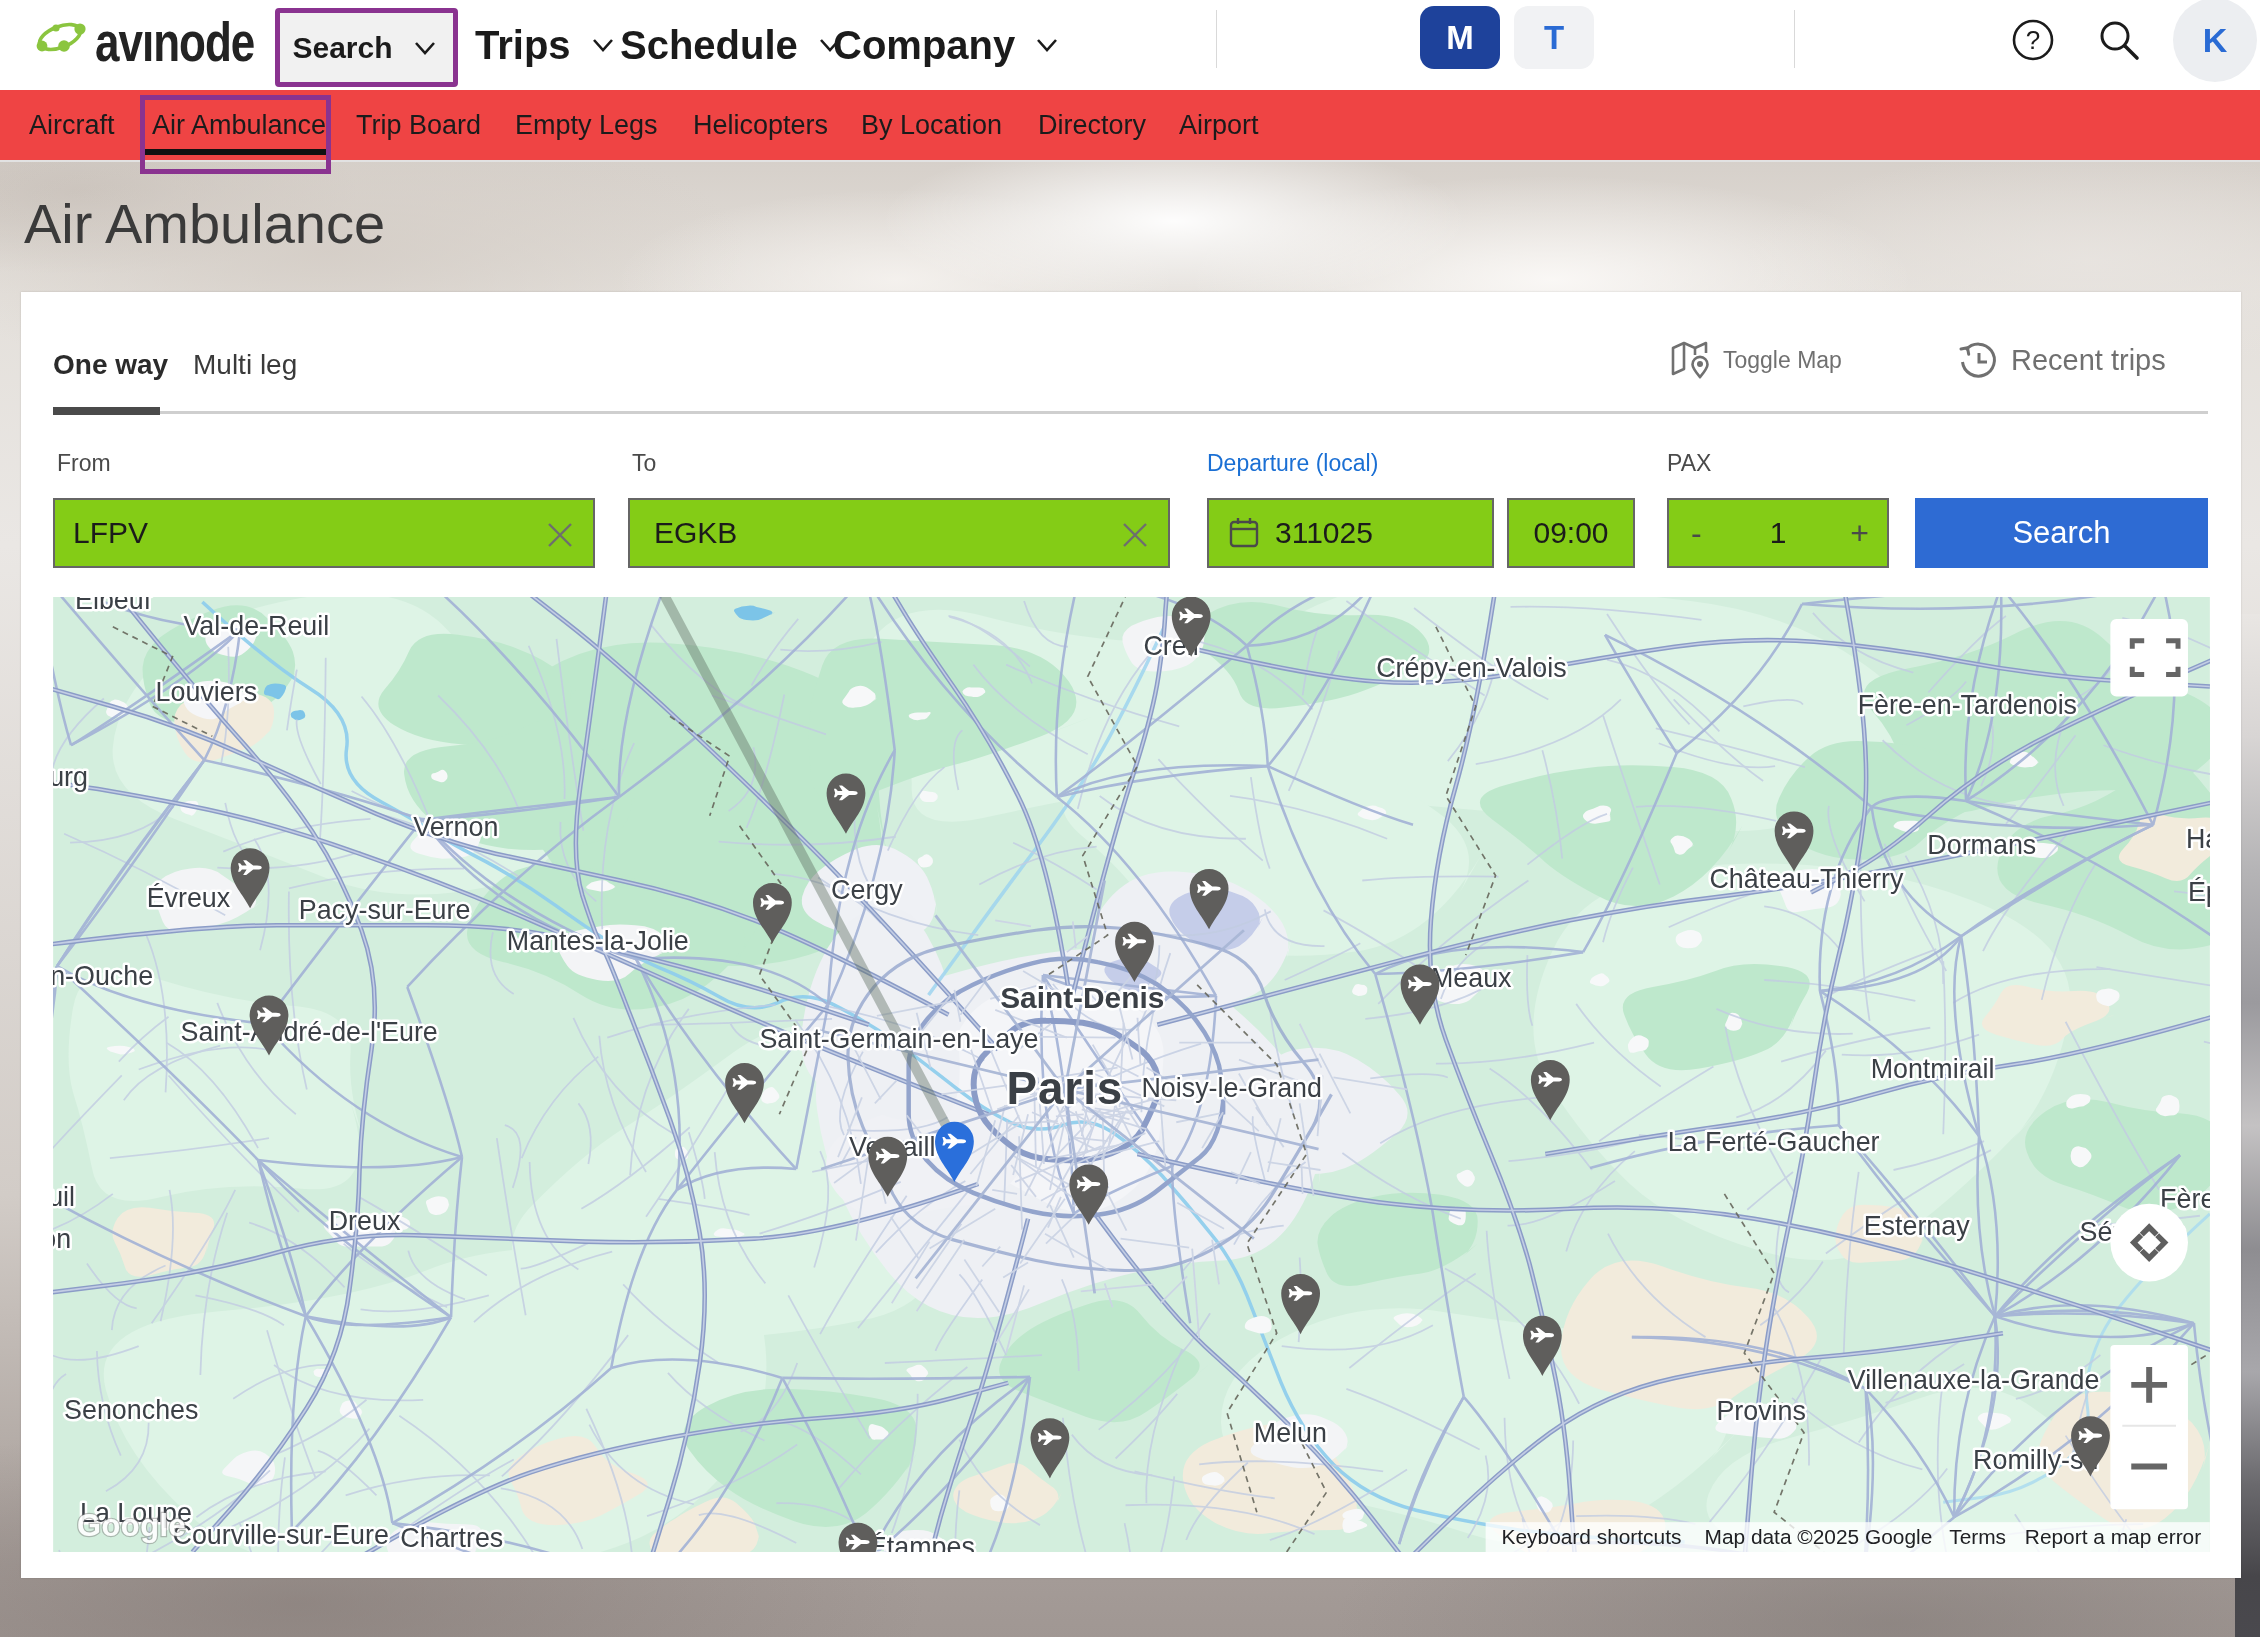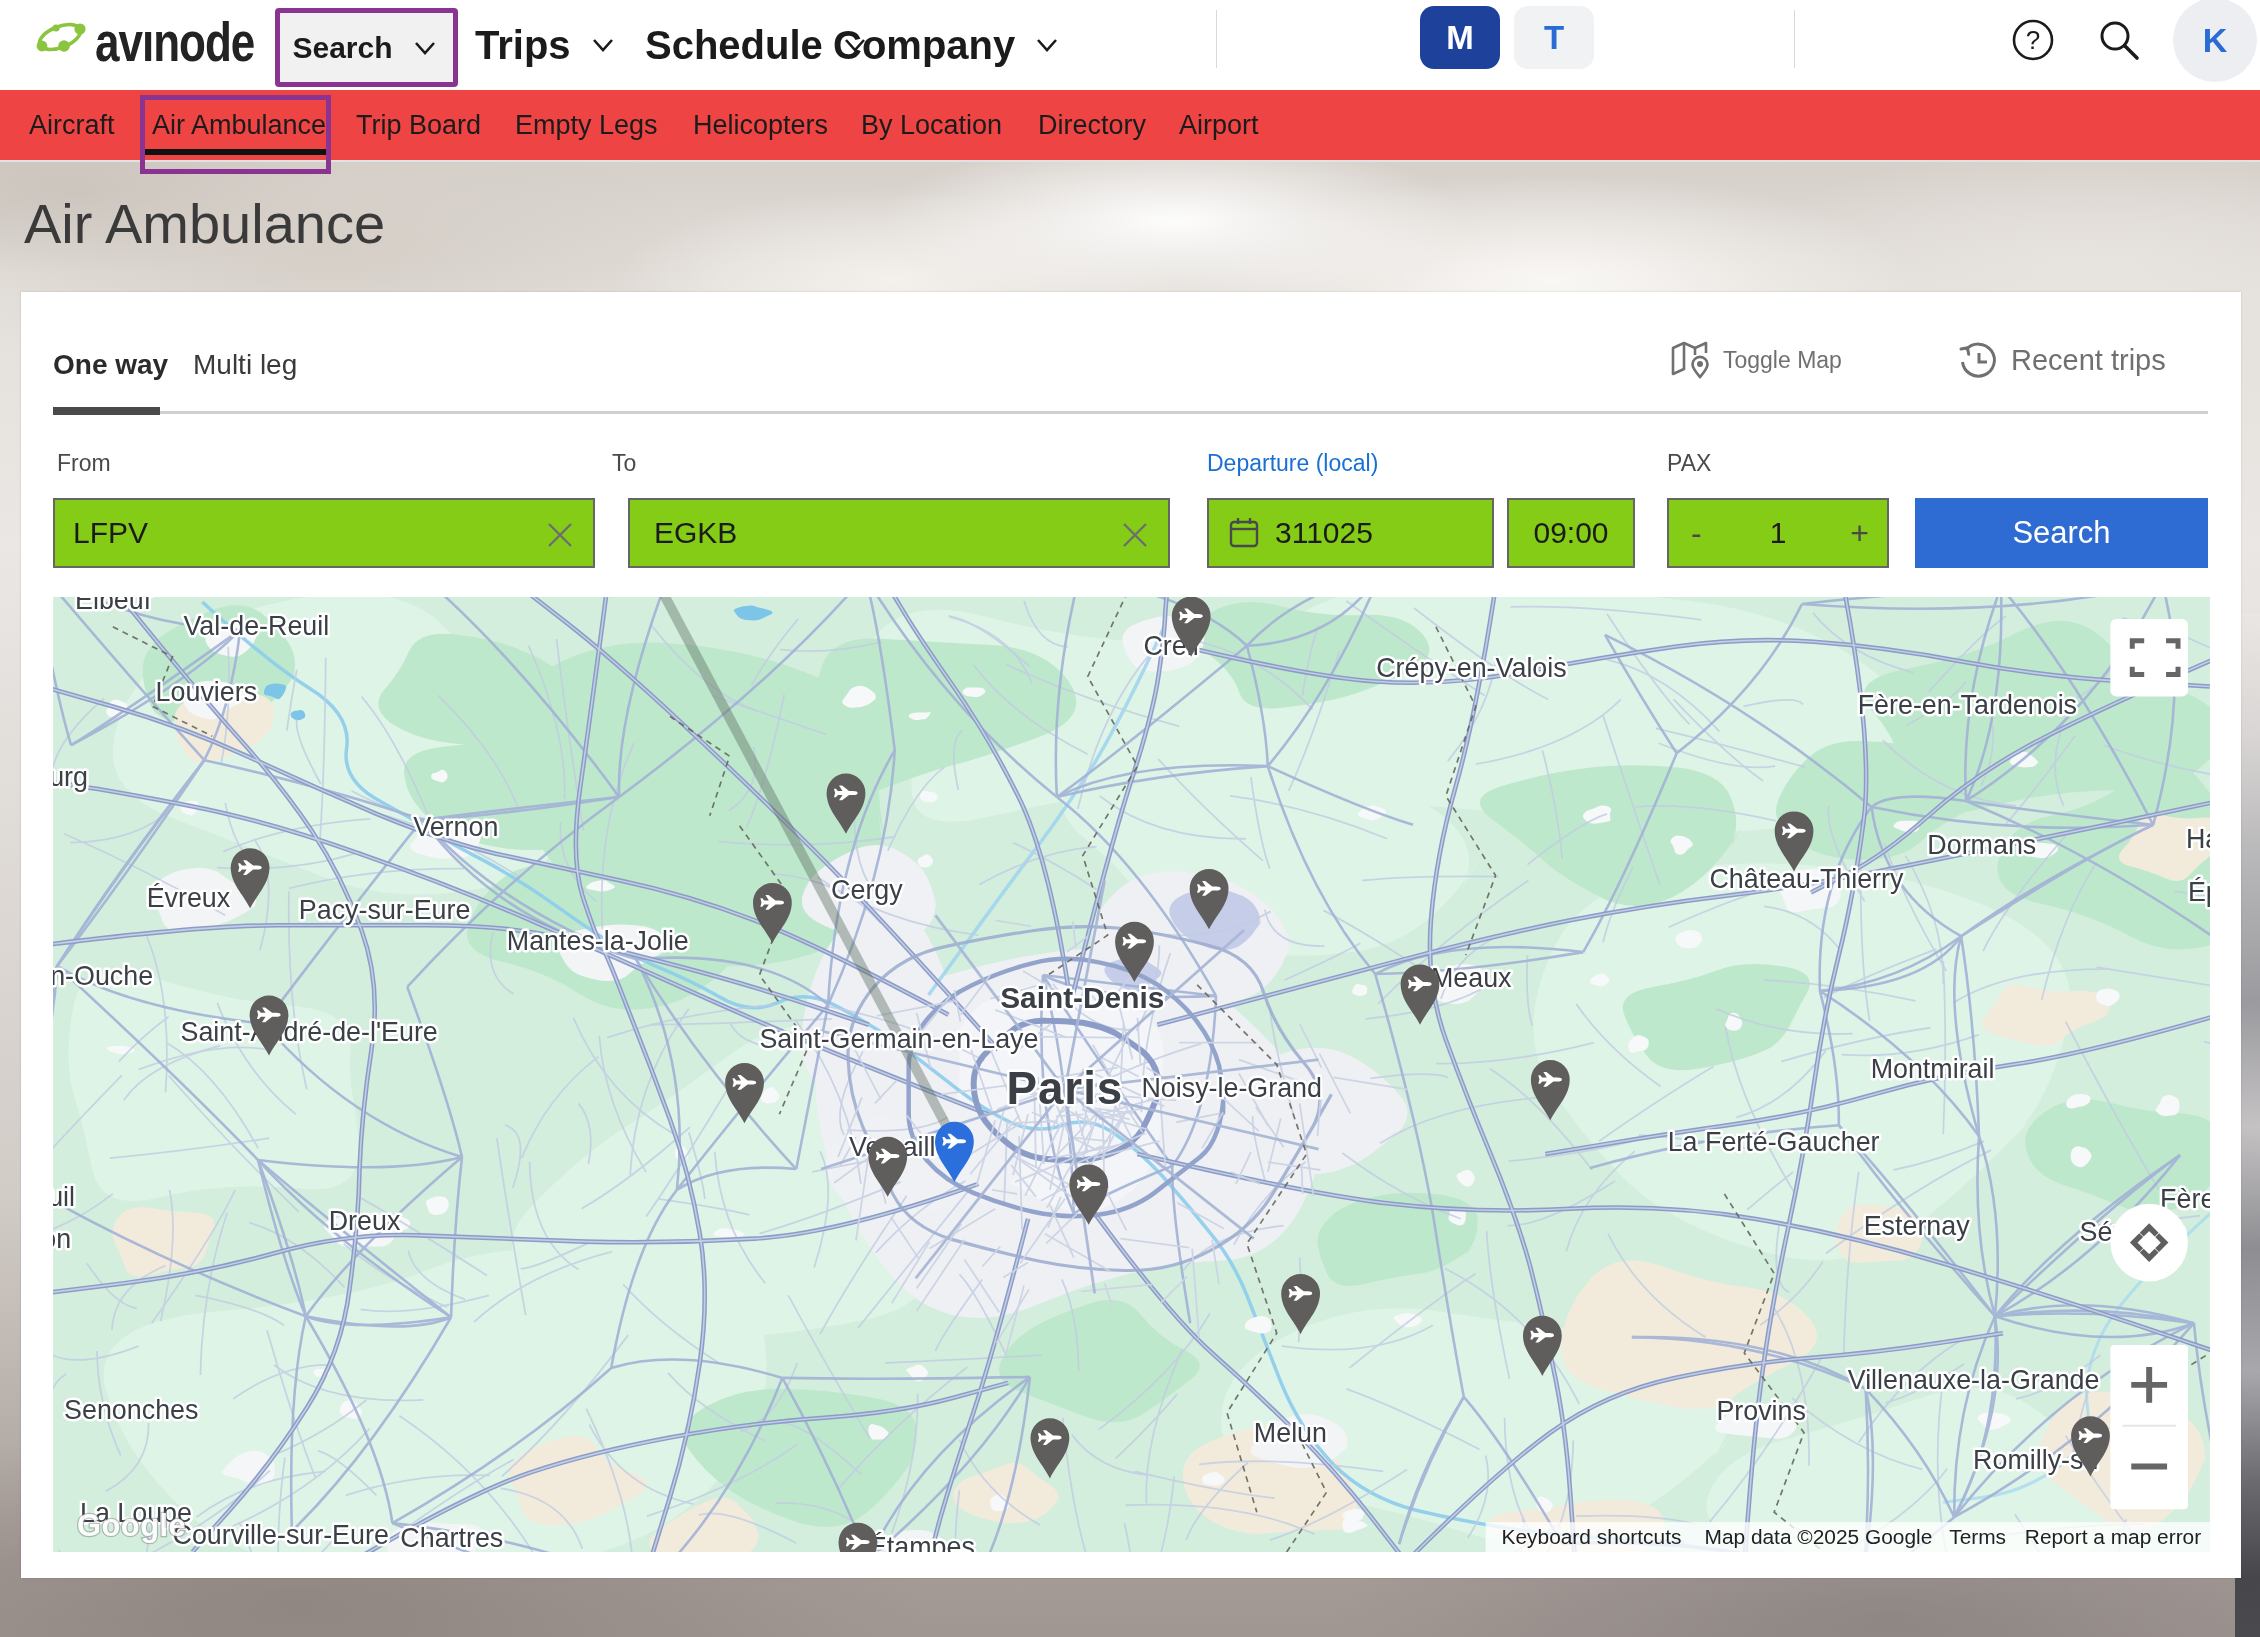--- a/index.html
+++ b/index.html
@@ -68,21 +68,21 @@
   <div class="searchbox">Search
     <svg class="chev" viewBox="0 0 32 32">
         <path d="M7 11 L16 21 L25 11" fill="none" stroke="#1b1b1b" stroke-width="2.6"></path>
       </svg>
   </div>
   <div class="navitem" style="left:475px;">Trips
     <svg class="chev" viewBox="0 0 32 32">
         <path d="M7 11 L16 21 L25 11" fill="none" stroke="#1b1b1b" stroke-width="2.6"></path>
       </svg>
   </div>
-  <div class="navitem" style="left:645px;justify-content:flex-end;">Schedule
+  <div class="navitem" style="left:620px;justify-content:flex-end;">Schedule
     <svg class="chev" viewBox="0 0 32 32">
         <path d="M7 11 L16 21 L25 11" fill="none" stroke="#1b1b1b" stroke-width="2.6"></path>
       </svg>
   </div>
   <div class="navitem" style="left:833px;">Company
     <svg class="chev" viewBox="0 0 32 32">
         <path d="M7 11 L16 21 L25 11" fill="none" stroke="#1b1b1b" stroke-width="2.6"></path>
       </svg>
   </div>
   <div class="vdiv" style="left:1216px;"></div>
@@ -133,21 +133,21 @@
 <div class="recent">
   <svg width="44" height="42" viewBox="0 0 44 42" style="margin-right:10px;">
     <path d="M9 11 a16 16 0 1 1 -3.5 12" fill="none" stroke="#707070" stroke-width="3"></path>
     <path d="M4 10 l6.5 -1.2 1.2 6.5" fill="none" stroke="#707070" stroke-width="3" stroke-linejoin="round" stroke-linecap="round"></path>
     <path d="M22 14 v9 h8" fill="none" stroke="#707070" stroke-width="3"></path>
   </svg>
   Recent trips
 </div>
 
 <div class="flabel" style="left:57px;">From</div>
-<div class="flabel" style="left:612px;">To</div>
+<div class="flabel" style="left:632px;">To</div>
 <div class="flabel" style="left:1207px; color:#1a6fd4;">Departure (local)</div>
 <div class="flabel" style="left:1667px;">PAX</div>
 
 <div class="finput" style="left:53px; width:542px; padding-left:18px;">LFPV
   <svg style="position:absolute; right:18px; top:20px;" width="30" height="30" viewBox="0 0 30 30">
       <path d="M4 4 L26 26 M26 4 L4 26" stroke="#6e6e6e" stroke-width="2.4"></path>
     </svg>
 </div>
 <div class="finput" style="left:628px; width:542px; padding-left:24px;">EGKB
   <svg style="position:absolute; right:18px; top:20px;" width="30" height="30" viewBox="0 0 30 30">

